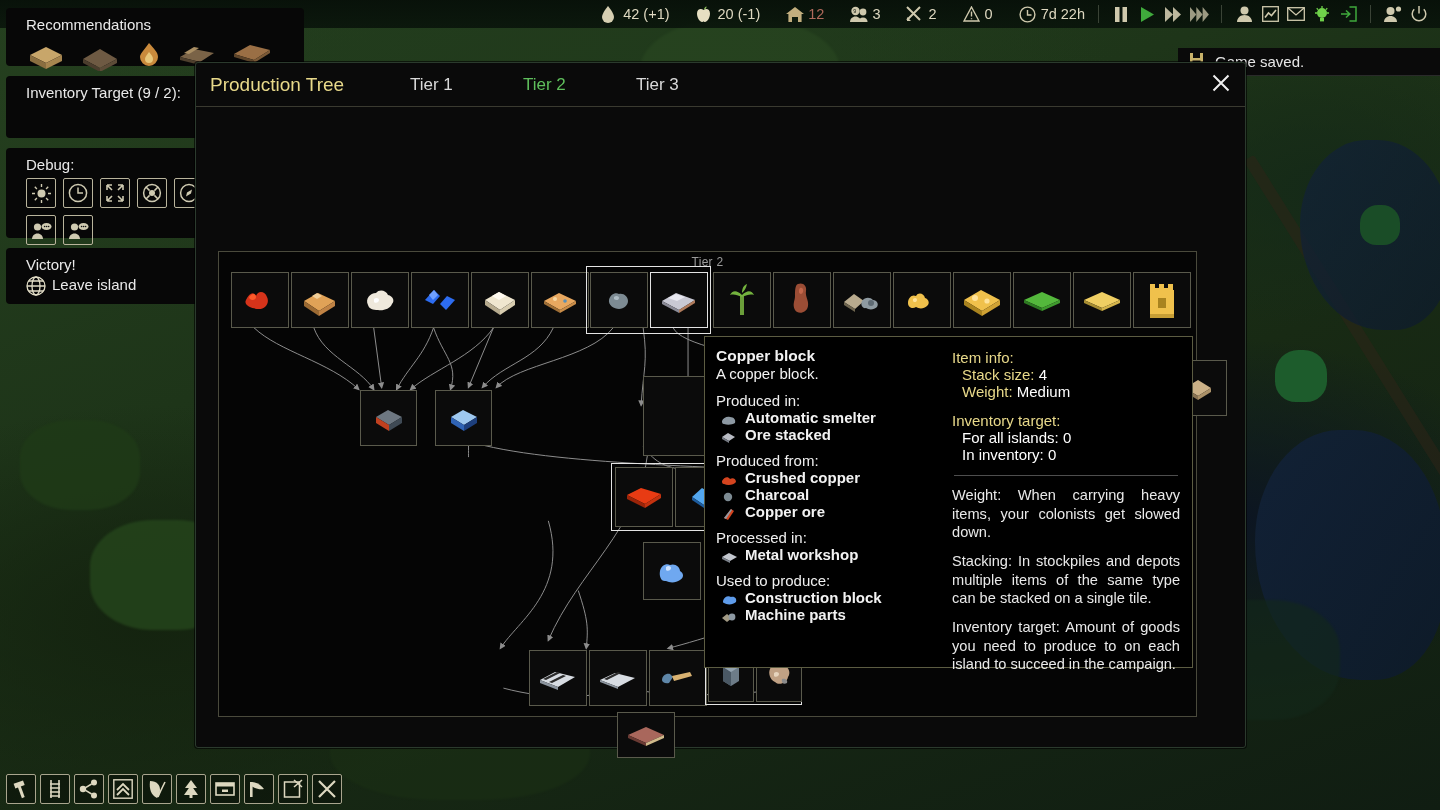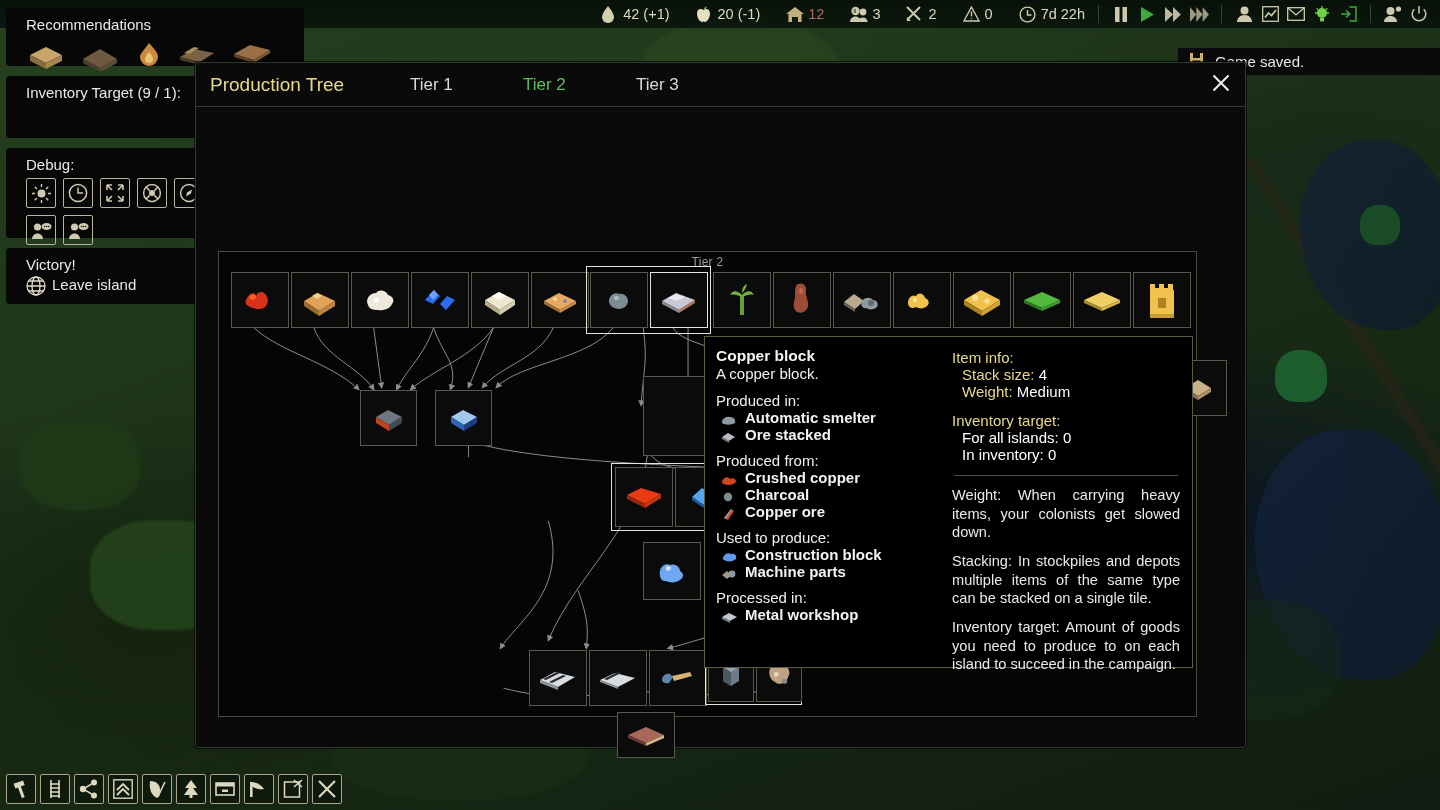--- a/index.html
+++ b/index.html
@@ -366,21 +366,21 @@
         <svg width="40" height="24" viewBox="0 0 40 24">
             <path d="M2 13 18 4l20 5-16 10z" fill="#9a6f45"></path>
             <path d="M2 13v3l20 6v-3z" fill="#5e452a"></path>
             <path d="M38 9v3l-16 10v-3z" fill="#7b5a37"></path>
           </svg>
       </div>
     </div>
   </div>
 
   <div class="panel" style="height:62px;">
-    <div class="panel-title">Inventory Target (9 / 1):</div>
+    <div class="panel-title">Inventory Target (9 / 2):</div>
     <div class="target-box"></div>
   </div>
 
   <div class="panel" style="height:90px;">
     <div class="panel-title" style="margin-bottom:5px;">Debug:</div>
     <div class="dbg-grid" style="width:200px;">
       <div class="dbg-btn">
         <svg width="19" height="19" viewBox="0 0 19 19">
             <circle cx="9.5" cy="9.5" r="4" fill="#cfcab1"></circle>
             <g stroke="#cfcab1" stroke-width="1.4">
@@ -847,52 +847,52 @@
             <svg width="17" height="12" viewBox="0 0 17 12">
                 <path d="M4 10 11 1l3 2-6 9z" fill="#d4441f"></path>
                 <path d="M4 10l7-9 1 1-6 9z" fill="#8f9aa4"></path>
               </svg>
           </span>
           <span>Copper ore</span>
         </div>
       </div>
 
       <div class="tt-grp">
+        <div class="tt-head">Processed in:</div>
+        <div class="tt-li">
+          <span class="dot">
+            <svg width="19" height="12" viewBox="0 0 19 12">
+                <path d="M2 6 9 2l8 4-7 4z" fill="#c3c7cf"></path>
+                <path d="M2 6v2l8 4V10z" fill="#7d838d"></path>
+              </svg>
+          </span>
+          <span>Metal workshop</span>
+        </div>
+      </div>
+
+      <div class="tt-grp">
         <div class="tt-head">Used to produce:</div>
         <div class="tt-li">
           <span class="dot">
             <svg width="17" height="12" viewBox="0 0 17 12">
                 <path d="M3 7c1-4 5-6 8-4 4-1 6 2 5 5-3 3-9 3-12 1-1 0-1-1-1-2z" fill="#5e9bea"></path>
               </svg>
           </span>
           <span>Construction block</span>
         </div>
         <div class="tt-li">
           <span class="dot">
             <svg width="17" height="12" viewBox="0 0 17 12">
                 <path d="M2 7 7 3l5 4-5 4z" fill="#a29a84"></path>
                 <circle cx="12" cy="6" r="3.4" fill="#8d99a3"></circle>
               </svg>
           </span>
           <span>Machine parts</span>
         </div>
       </div>
-
-      <div class="tt-grp">
-        <div class="tt-head">Processed in:</div>
-        <div class="tt-li">
-          <span class="dot">
-            <svg width="19" height="12" viewBox="0 0 19 12">
-                <path d="M2 6 9 2l8 4-7 4z" fill="#c3c7cf"></path>
-                <path d="M2 6v2l8 4V10z" fill="#7d838d"></path>
-              </svg>
-          </span>
-          <span>Metal workshop</span>
-        </div>
-      </div>
     </div>
 
     <div id="tt-right">
       <div class="tt-head y">Item info:</div>
       <div class="kv">
         <span class="k">Stack size:</span>
         <span class="v">4</span>
       </div>
       <div class="kv" style="margin-bottom:12px;">
         <span class="k">Weight:</span>

